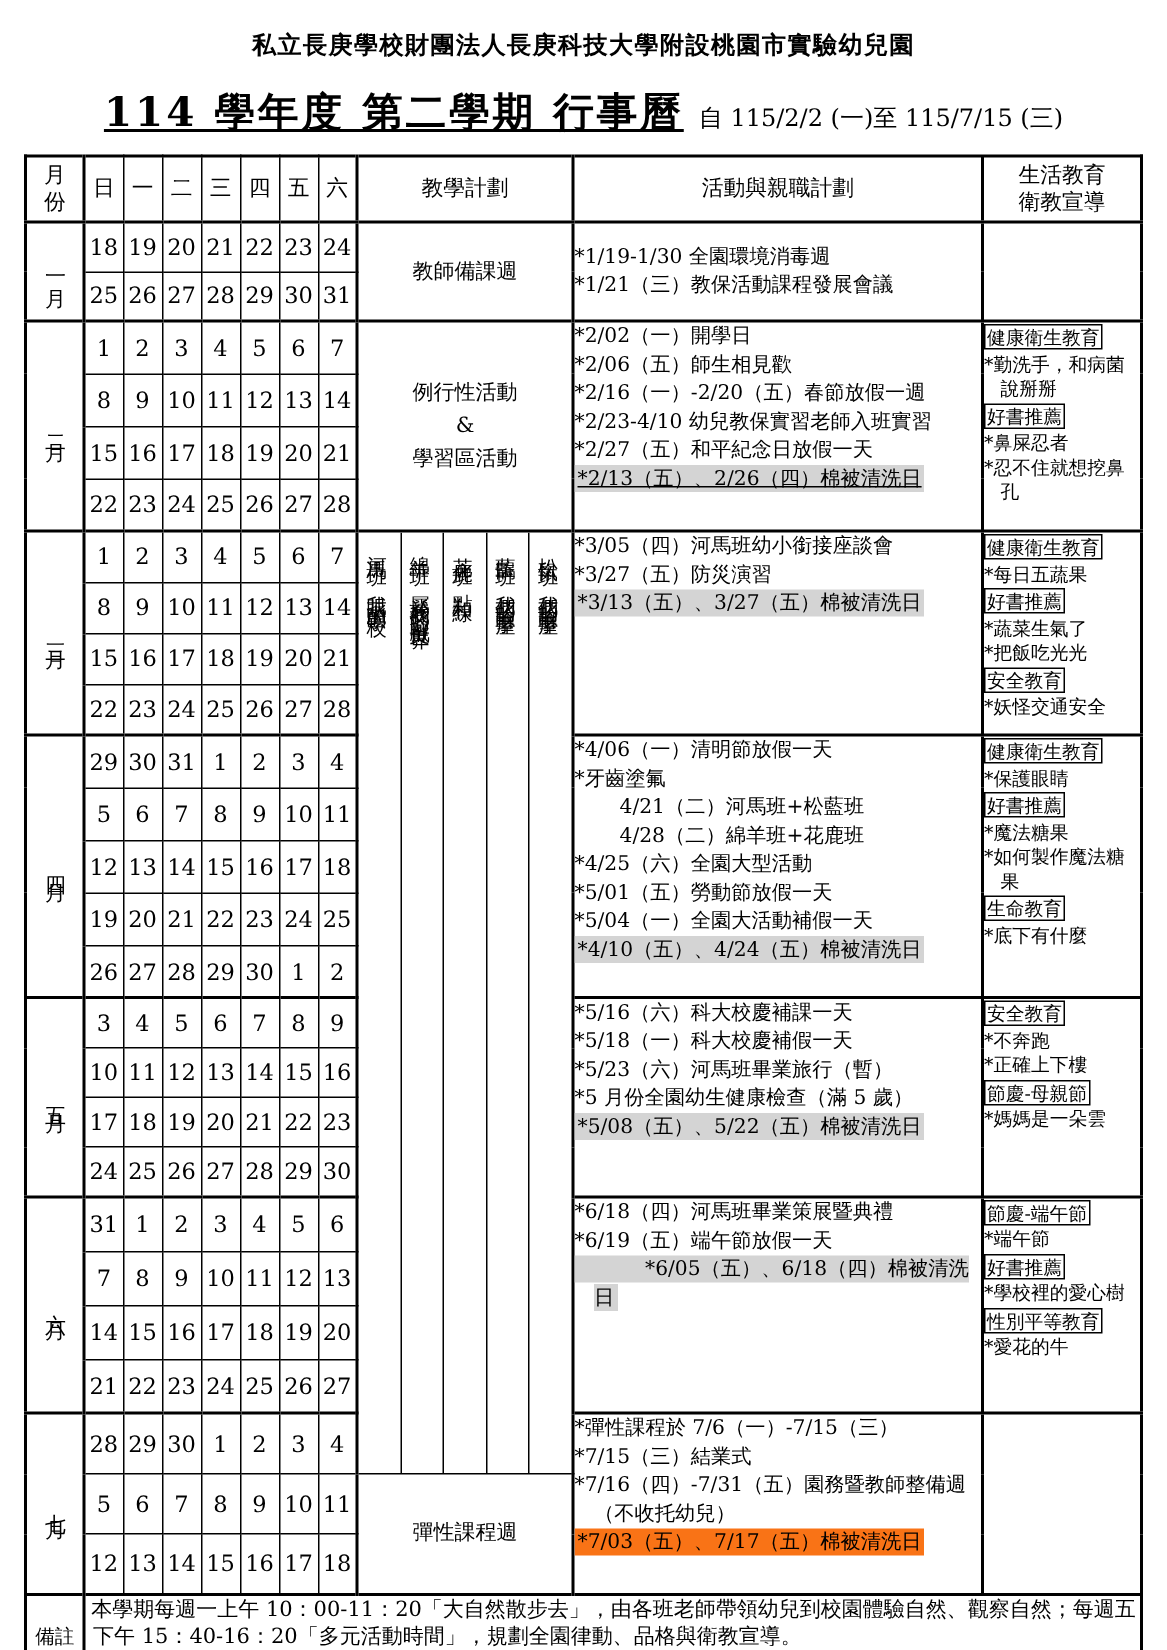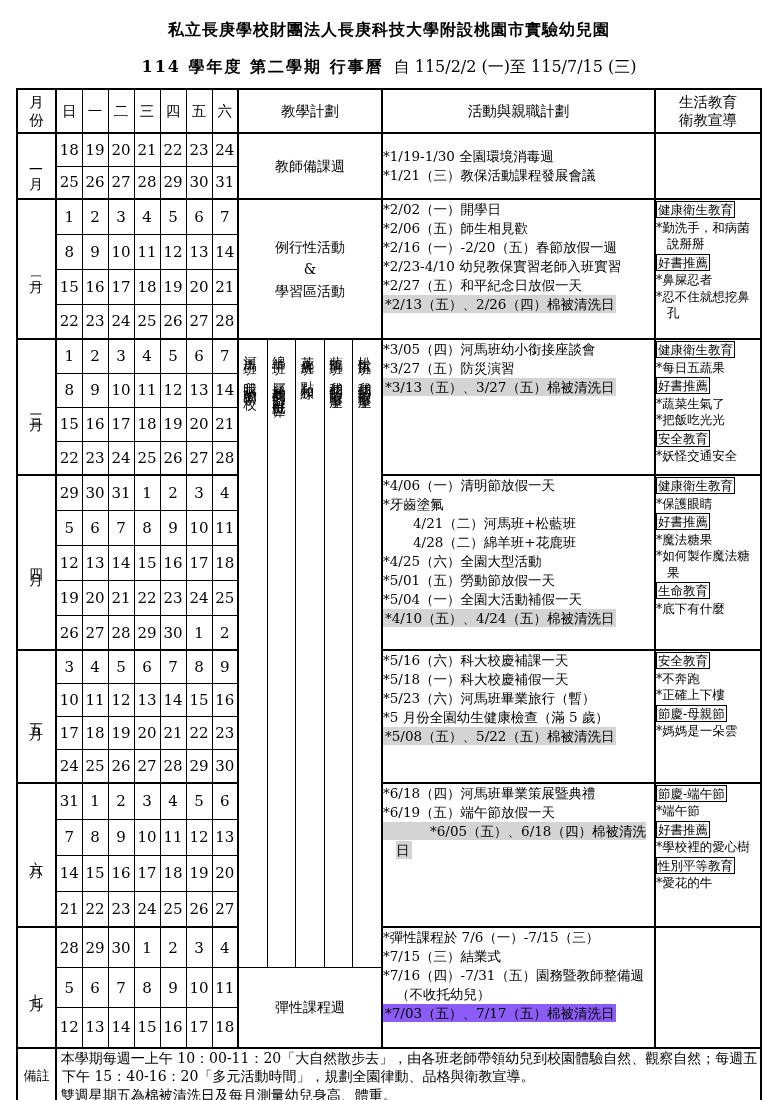--- a/index.html
+++ b/index.html
@@ -7,21 +7,21 @@
     width:778px;height:1100px;background:#ffffff;overflow:hidden;
     font-family:"DejaVu Serif","Liberation Serif",serif;color:#000;
     box-sizing:border-box;padding-top:20px;
   }
   .title{
     text-align:center;font-size:16px;font-weight:bold;letter-spacing:1px;
   }
   .subtitle-row{
     text-align:center;margin-top:16px;white-space:nowrap;
   }
-  .subtitle{font-size:16px;font-weight:bold;letter-spacing:2px;}
+  .subtitle{font-size:27px;font-weight:bold;letter-spacing:2px;text-decoration:underline;}
   .date-range{font-size:16px;font-weight:normal;margin-left:10px;letter-spacing:0;}
   table.cal{
     border-collapse:collapse;table-layout:fixed;
     margin:10px 0 0 16px;width:744px;
     border:2px solid #000;
   }
   table.cal td, table.cal th{
     border:1px solid #000;padding:0;font-weight:normal;
     overflow:hidden;
   }
@@ -129,21 +129,21 @@
           <td class="day">7</td>
           <td class="teach thickL pre" rowspan="4">例行性活動
 &amp;
 學習區活動</td>
           <td class="act thickL" rowspan="4">
             <div class="act-line"><span class="act-text">*2/02（一）開學日</span></div>
             <div class="act-line"><span class="act-text">*2/06（五）師生相見歡</span></div>
             <div class="act-line"><span class="act-text">*2/16（一）-2/20（五）春節放假一週</span></div>
             <div class="act-line"><span class="act-text">*2/23-4/10 幼兒教保實習老師入班實習</span></div>
             <div class="act-line"><span class="act-text">*2/27（五）和平紀念日放假一天</span></div>
-            <div class="act-line"><span class="act-text hl" style="background: rgb(212, 212, 212);">*2/13（五）、2/26（四）棉被清洗日</span></div>
+            <div class="act-line"><span class="act-text hl" style="background: rgb(212, 212, 212); text-decoration: underline;">*2/13（五）、2/26（四）棉被清洗日</span></div>
           </td>
           <td class="life thickL" rowspan="4">
             <div class="life-line boxed"><span class="box">健康衛生教育</span></div>
             <div class="life-line">*勤洗手，和病菌說掰掰</div>
             <div class="life-line boxed"><span class="box">好書推薦</span></div>
             <div class="life-line">*鼻屎忍者</div>
             <div class="life-line">*忍不住就想挖鼻孔</div>
           </td>
         </tr>
         <tr style="height: 35px;">
@@ -405,21 +405,21 @@
           <td class="day">29</td>
           <td class="day">30</td>
           <td class="day">1</td>
           <td class="day">2</td>
           <td class="day">3</td>
           <td class="day">4</td>
           <td class="act thickL" rowspan="3">
             <div class="act-line"><span class="act-text">*彈性課程於 7/6（一）-7/15（三）</span></div>
             <div class="act-line"><span class="act-text">*7/15（三）結業式</span></div>
             <div class="act-line"><span class="act-text">*7/16（四）-7/31（五）園務暨教師整備週（不收托幼兒）</span></div>
-            <div class="act-line"><span class="act-text hl" style="background: #8b5cf6;">*7/03（五）、7/17（五）棉被清洗日</span></div>
+            <div class="act-line"><span class="act-text hl" style="background: #f97316;">*7/03（五）、7/17（五）棉被清洗日</span></div>
           </td>
           <td class="life thickL" rowspan="3"></td>
         </tr>
         <tr style="height: 40px;">
           <td class="day thickL">5</td>
           <td class="day">6</td>
           <td class="day">7</td>
           <td class="day">8</td>
           <td class="day">9</td>
           <td class="day">10</td>

